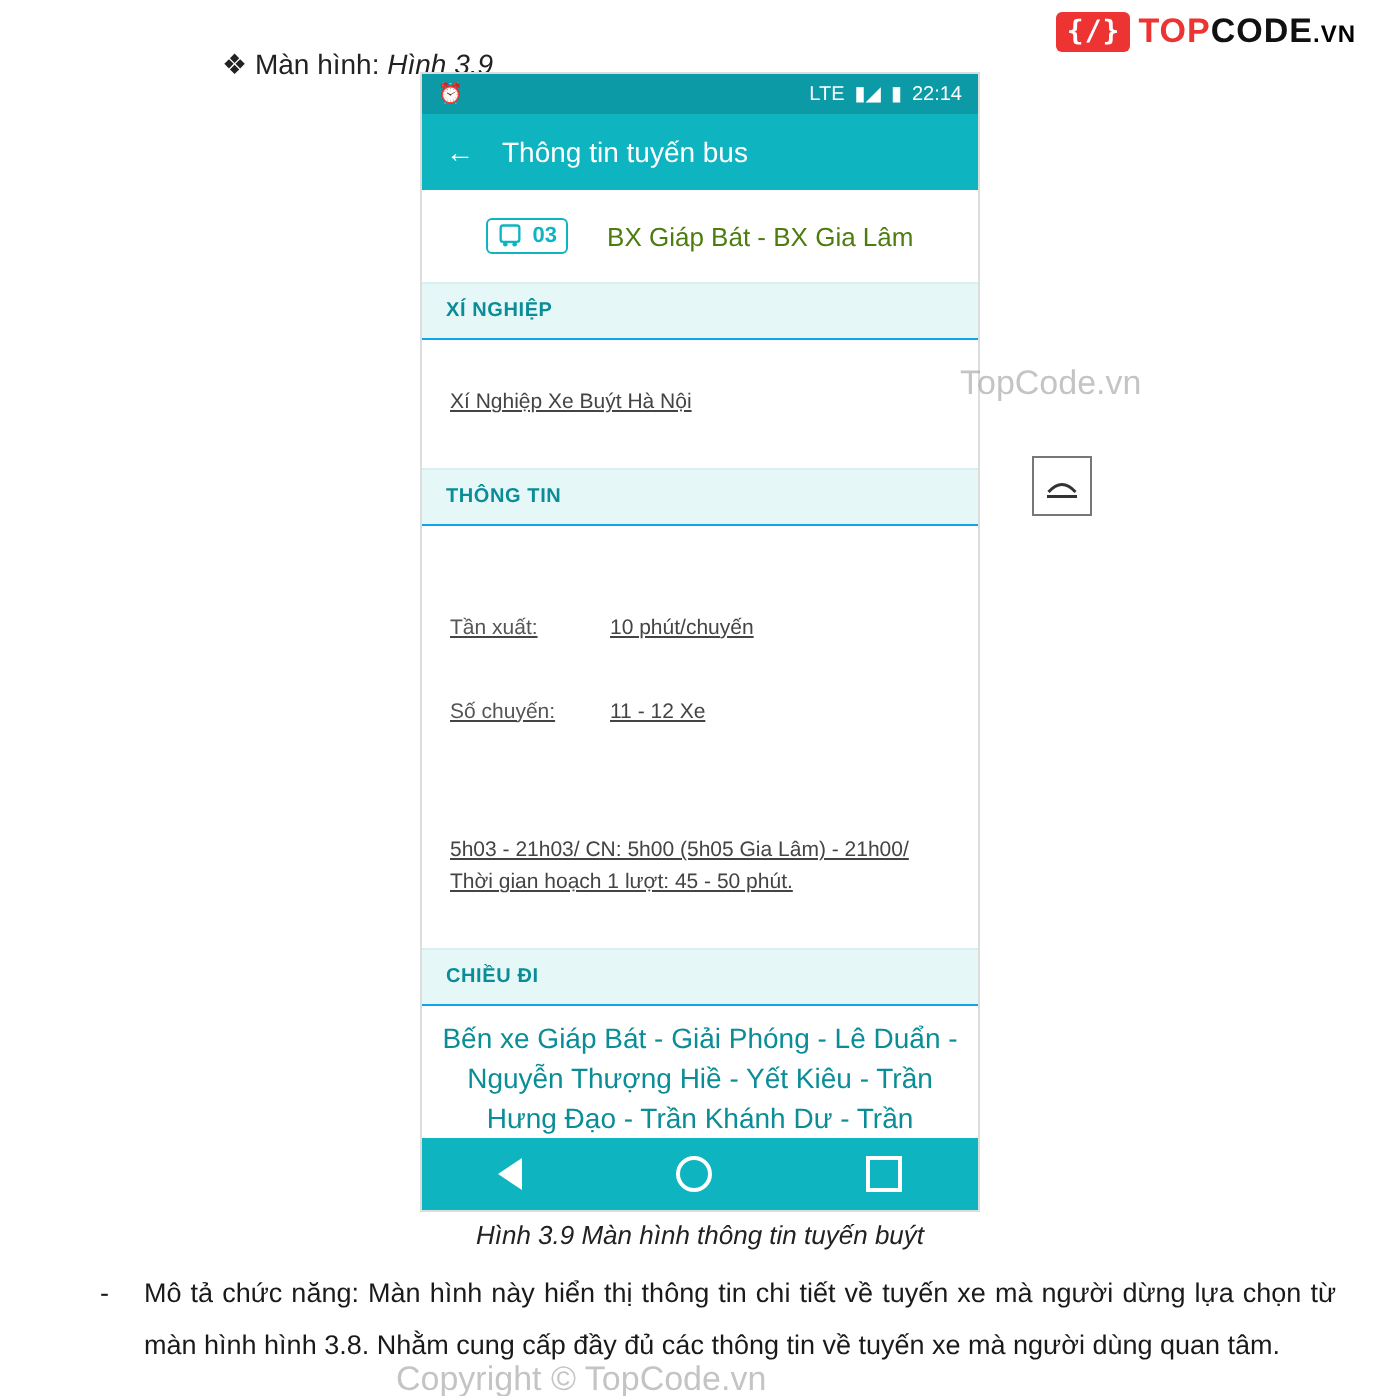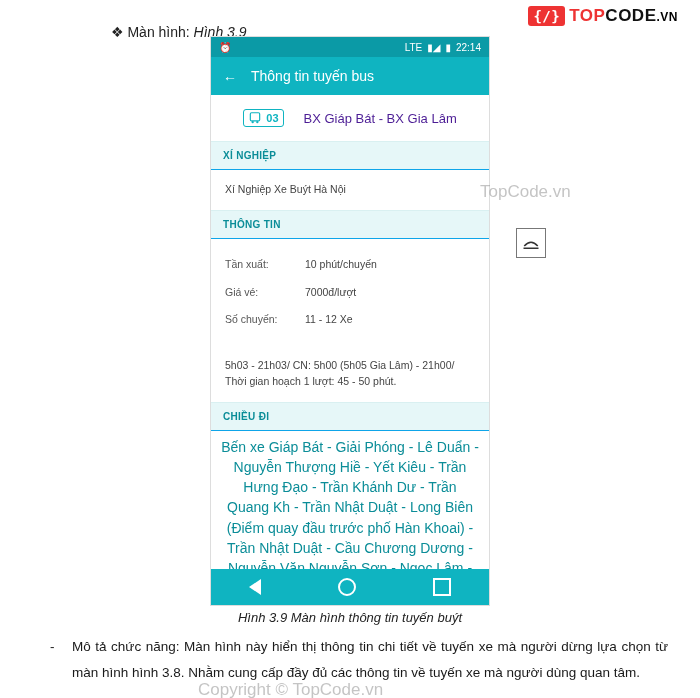--- a/index.html
+++ b/index.html
@@ -72,39 +72,40 @@
   .route-badge {
     border: 1px solid #0fb4c1;
     border-radius: 3px;
     padding: 1px 4px;
     display: inline-flex; align-items: center; gap: 4px;
     color: #0fb4c1;
     font-size: 11px;
     font-weight: 600;
   }
   .route-badge svg { width: 14px; height: 14px; }
-  .route-name { font-size: 13px; color: #4c1d95; }
+  .route-name { font-size: 13px; color: #4d7c0f; }
 
   .section-head {
     background: #e6f7f8;
     color: #0b8d98;
     padding: 8px 12px;
     font-size: 10px;
     font-weight: 600;
     letter-spacing: 0.3px;
     border-top: 1px solid #d9f0f1;
     border-bottom: 1px solid #0ea5e9;
   }
   .section-body {
-    padding: 12px 14px;
+    padding: 24px 14px;
     color: #444;
     font-size: 10.5px;
     line-height: 1.5;
-  }
-  .kv-row { display: flex; padding: 6px 0; }
+    text-decoration: underline;
+  }
+  .kv-row { display: flex; padding: 6px 0; margin-top: 14px; }
   .kv-key { width: 80px; color: #555; }
   .route-detail {
     color: #0b8d98;
     text-align: center;
     padding: 6px 10px 8px;
     font-size: 14px;
     line-height: 1.45;
   }
 
   .navbar {
@@ -210,24 +211,20 @@
   <div class="section-head">XÍ NGHIỆP</div>
   <div class="section-body">Xí Nghiệp Xe Buýt Hà Nội</div>
 
   <div class="section-head">THÔNG TIN</div>
   <div class="section-body">
     <div class="kv-row">
       <span class="kv-key">Tần xuất:</span>
       <span>10 phút/chuyến</span>
     </div>
     <div class="kv-row">
-      <span class="kv-key">Giá vé:</span>
-      <span>7000đ/lượt</span>
-    </div>
-    <div class="kv-row">
       <span class="kv-key">Số chuyến:</span>
       <span>11 - 12 Xe</span>
     </div>
   </div>
 
   <div class="section-body">5h03 - 21h03/ CN: 5h00 (5h05 Gia Lâm) - 21h00/ Thời gian hoạch 1 lượt: 45 - 50 phút.</div>
 
   <div class="section-head">CHIỀU ĐI</div>
   <div class="route-detail">Bến xe Giáp Bát - Giải Phóng - Lê Duẩn - Nguyễn Thượng Hiề - Yết Kiêu - Trần Hưng Đạo - Trần Khánh Dư - Trần Quang Kh - Trần Nhật Duật - Long Biên (Điểm quay đầu trước phố Hàn Khoai) - Trần Nhật Duật - Cầu Chương Dương - Nguyễn Văn Nguyễn Sơn - Ngọc Lâm - Ngô Gia Khảm - Bến xe Gia Lâm</div>
 

